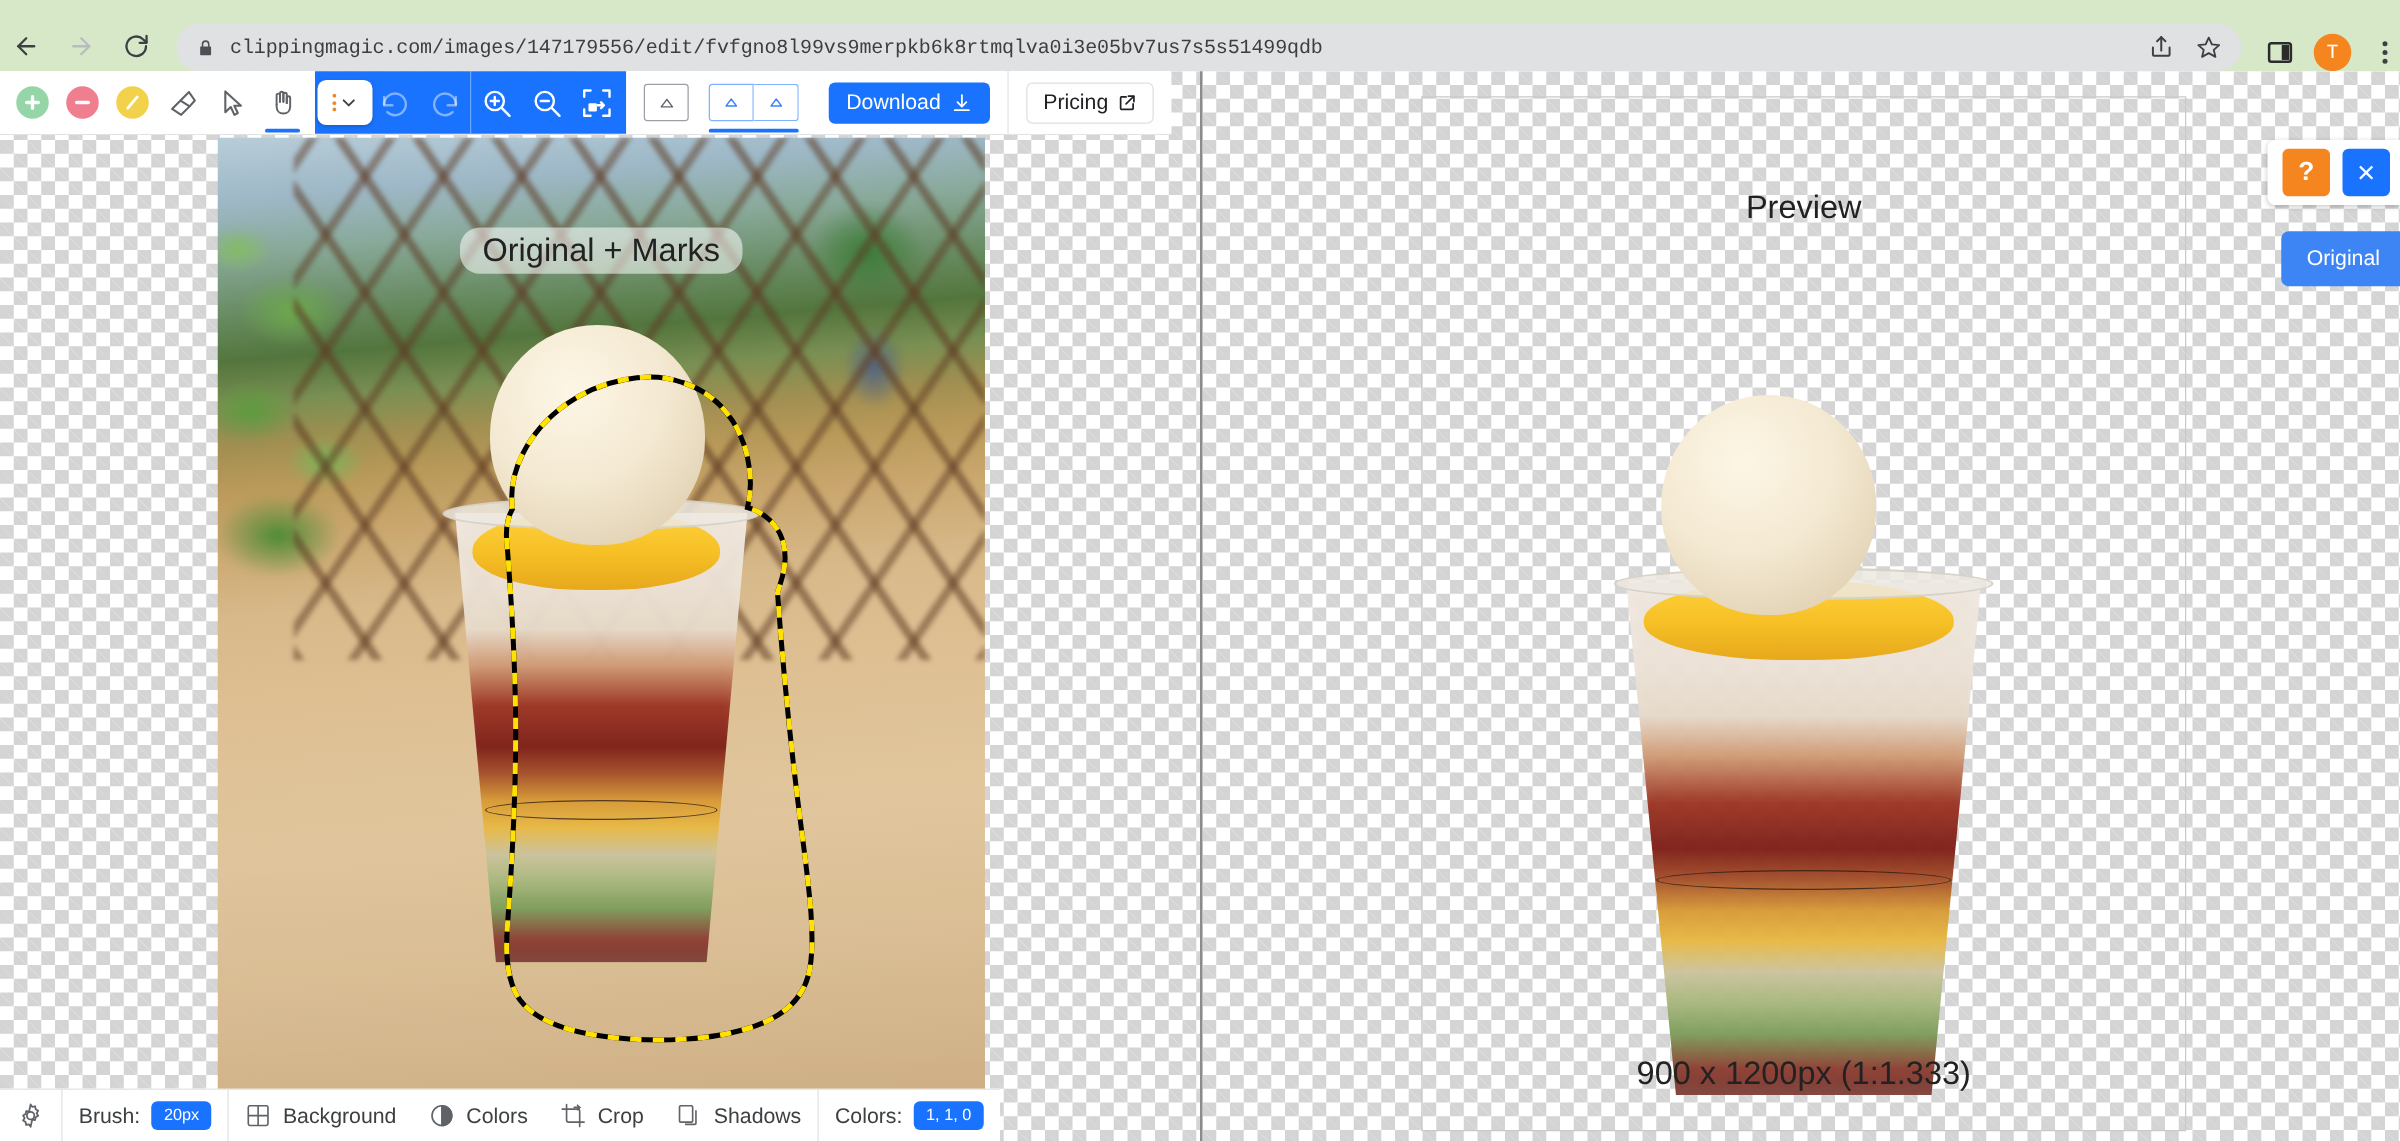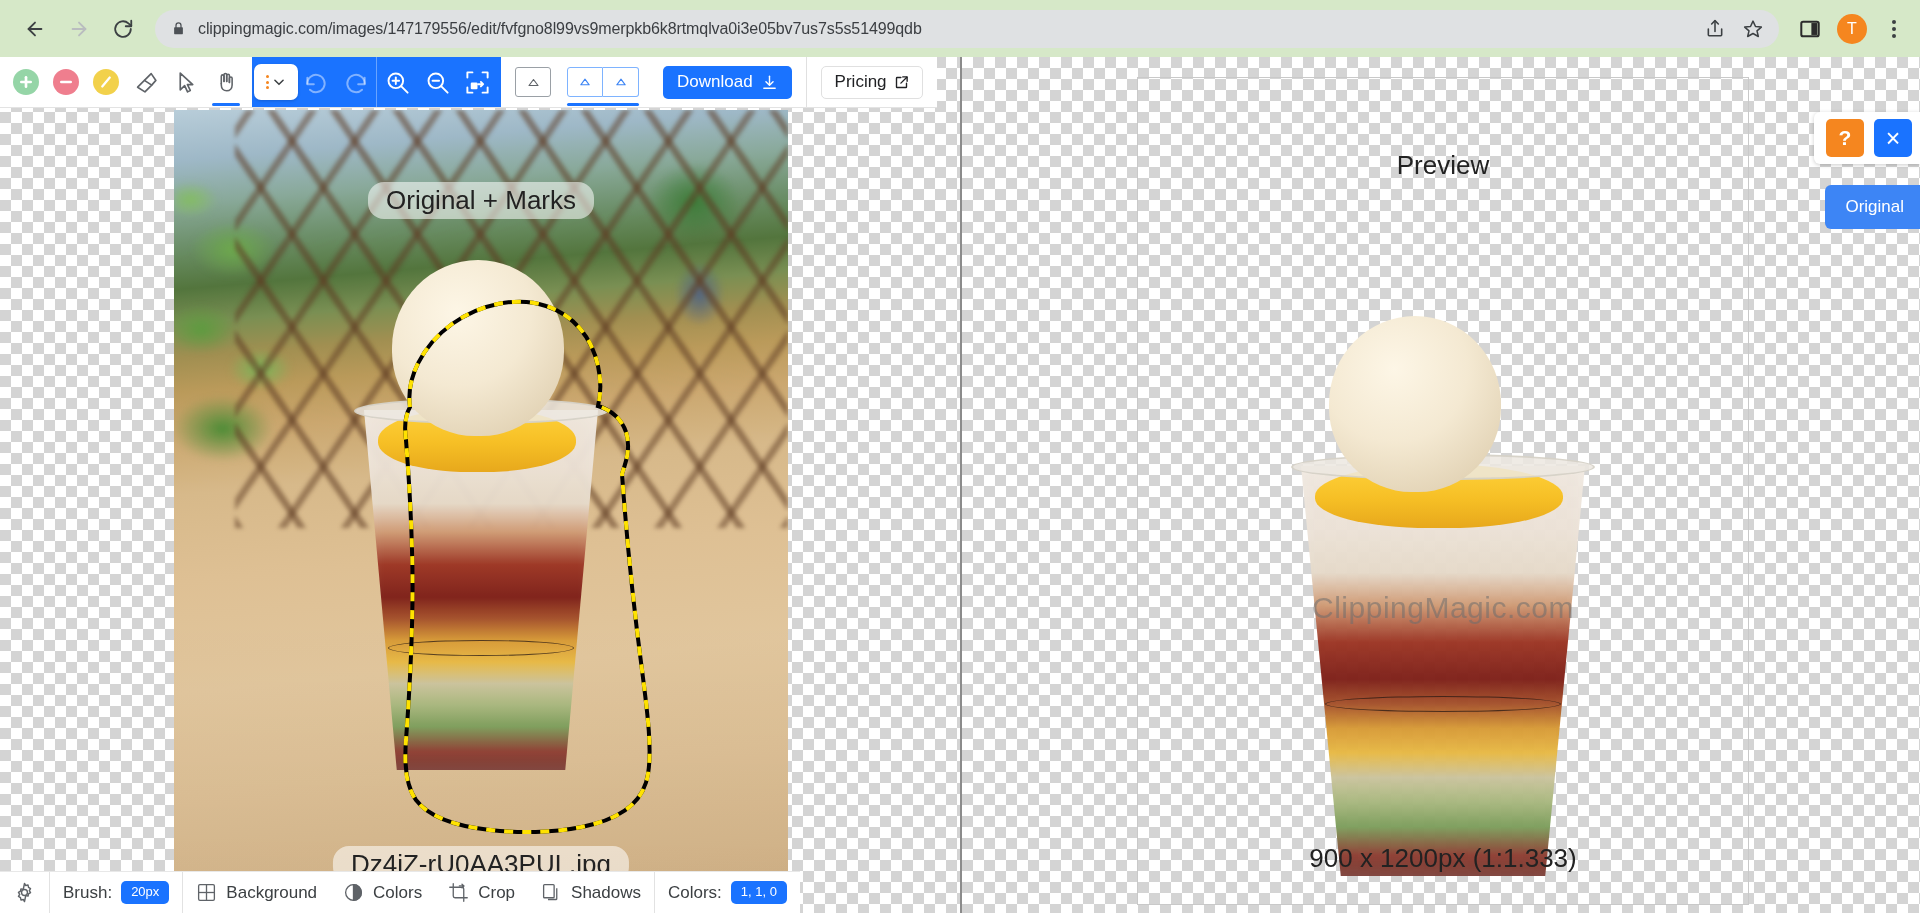--- a/index.html
+++ b/index.html
@@ -8,24 +8,25 @@
     font-family: "Liberation Sans", sans-serif;
     overflow: hidden;
     background: #fff;
   }
 
   
   .browser-top {
     height: 57px;
     background: #d6e8c8;
     display: flex;
-    align-items: center;
-    padding: 0 15px;
+    align-items: flex-end;
+    padding: 0 1px;
     gap: 4px;
     position: relative;
+    font-family: Liberation Mono, monospace;
   }
   .nav-btn {
     width: 40px; height: 40px;
     border-radius: 50%;
     display: flex; align-items: center; justify-content: center;
     color: #3c4043;
     flex: 0 0 auto;
   }
   .nav-btn.disabled { color: #b9bcbf; }
   .nav-btn svg { display: block; }
@@ -533,39 +534,37 @@
                  C392 722 352 724 316 720 C280 716 254 706 242 690 C232 676 230 656 232 630
                  C236 576 240 500 238 440 C237 400 234 356 232 330 C230 316 232 304 236 297 Z" fill="none" stroke="#000" stroke-width="4"></path>
         <path d="M236 297 C232 268 248 236 278 214 C306 194 344 186 372 196 C400 205 418 228 424 256
                  C428 274 426 288 424 296 C438 300 448 310 452 322 C457 338 452 352 448 364
                  C452 420 460 500 468 560 C474 606 478 640 474 664 C470 690 450 706 420 714
                  C392 722 352 724 316 720 C280 716 254 706 242 690 C232 676 230 656 232 630
                  C236 576 240 500 238 440 C237 400 234 356 232 330 C230 316 232 304 236 297 Z" fill="none" stroke="#ffe200" stroke-width="4" stroke-dasharray="9 9"></path>
       </svg>
 
       <div class="stage-label label-top">Original + Marks</div>
-      <div class="stage-label label-bottom">Dz4iZ-rU0AA3PUL.jpg</div>
     </div>
   </div>
 
   <div class="divider"></div>
 
   <div class="panel-right checker">
     <div class="preview-frame">
       <div class="preview-label">Preview</div>
 
       <div class="cup cup-preview">
         <div class="body"></div>
         <div class="mango"></div>
         <div class="rim"></div>
         <div class="scoop"></div>
         <div class="ring"></div>
       </div>
 
-      <div class="watermark">ClippingMagic.com</div>
       <div class="preview-dims">900 x 1200px (1:1.333)</div>
     </div>
   </div>
 
   <div class="toolbar">
     <div class="tb-group">
       <div class="tool">
         <span class="circ green">
           <svg width="16" height="16" viewBox="0 0 24 24" stroke="#fff" stroke-width="4" stroke-linecap="round">
               <line x1="12" y1="5" x2="12" y2="19"></line>

